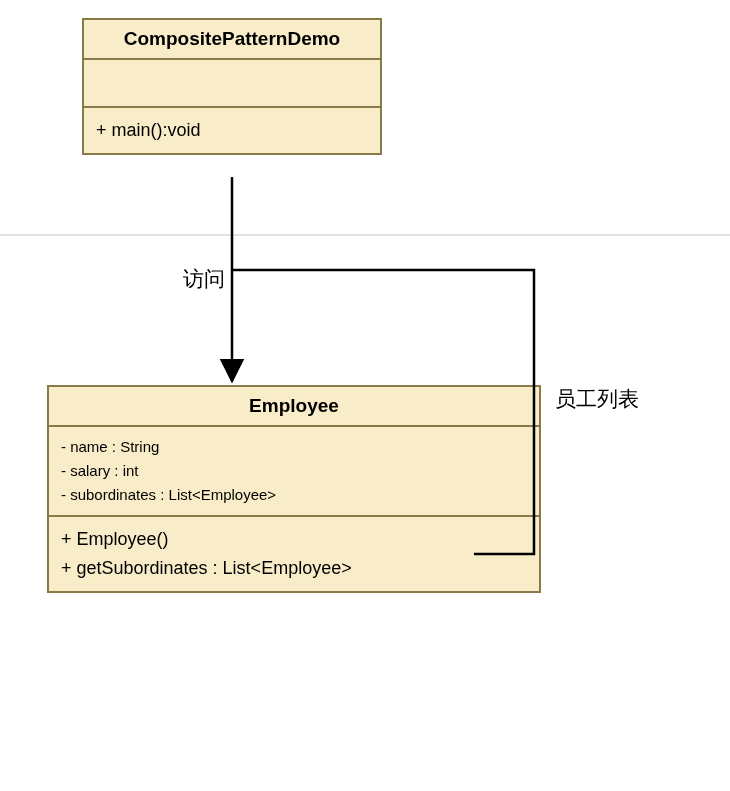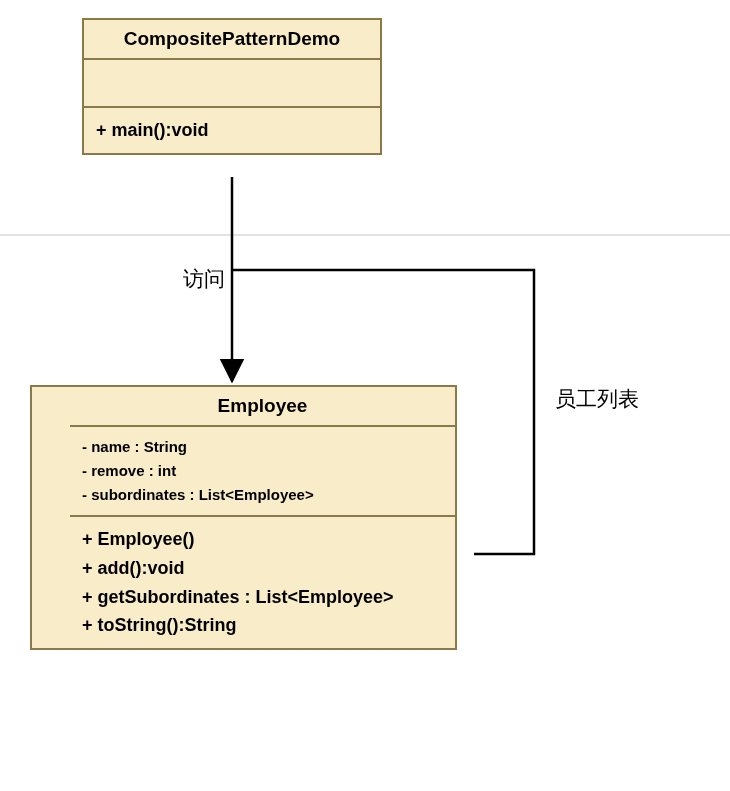--- a/index.html
+++ b/index.html
@@ -34,21 +34,20 @@
       min-height: 36px;
     }
     .uml-methods {
       padding: 8px 12px;
       font-size: 18px;
       line-height: 1.6;
       min-height: 30px;
     }
     .attr-line, .method-line {
       white-space: nowrap;
-      font-weight: bold;
     }
     .hr-line {
       position: absolute;
       left: 0;
       top: 234px;
       width: 730px;
       height: 2px;
       background: #e2e2e2;
     }
     .label {
@@ -71,32 +70,30 @@
 <div class="hr-line"></div>
 
 <div class="uml-class" style="left:82px; top:18px; width:300px;">
   <div class="uml-title">CompositePatternDemo</div>
   <div class="uml-attr" style="min-height:48px;"></div>
   <div class="uml-methods">
     <div class="method-line">+ main():void</div>
   </div>
 </div>
 
-<div class="uml-class" style="left:30px; top:385px; width:427px;padding-left:38px;">
+<div class="uml-class" style="left:47px; top:385px; width:494px;">
   <div class="uml-title">Employee</div>
   <div class="uml-attr">
     <div class="attr-line">- name : String</div>
-    <div class="attr-line">- remove : int</div>
+    <div class="attr-line">- salary : int</div>
     <div class="attr-line">- subordinates : List&lt;Employee&gt;</div>
   </div>
   <div class="uml-methods">
     <div class="method-line">+ Employee()</div>
-    <div class="method-line">+ add():void</div>
     <div class="method-line">+ getSubordinates : List&lt;Employee&gt;</div>
-    <div class="method-line">+ toString():String</div>
   </div>
 </div>
 
 <div class="label" style="left:183px; top:265px;">访问</div>
 <div class="label" style="left:555px; top:385px;">员工列表</div>
 
 <svg class="overlay">
   <defs>
     <marker id="arrowhead" markerWidth="12" markerHeight="12" refX="9" refY="5" orient="auto">
       <path d="M0,0 L10,5 L0,10 z" fill="#000"></path>

